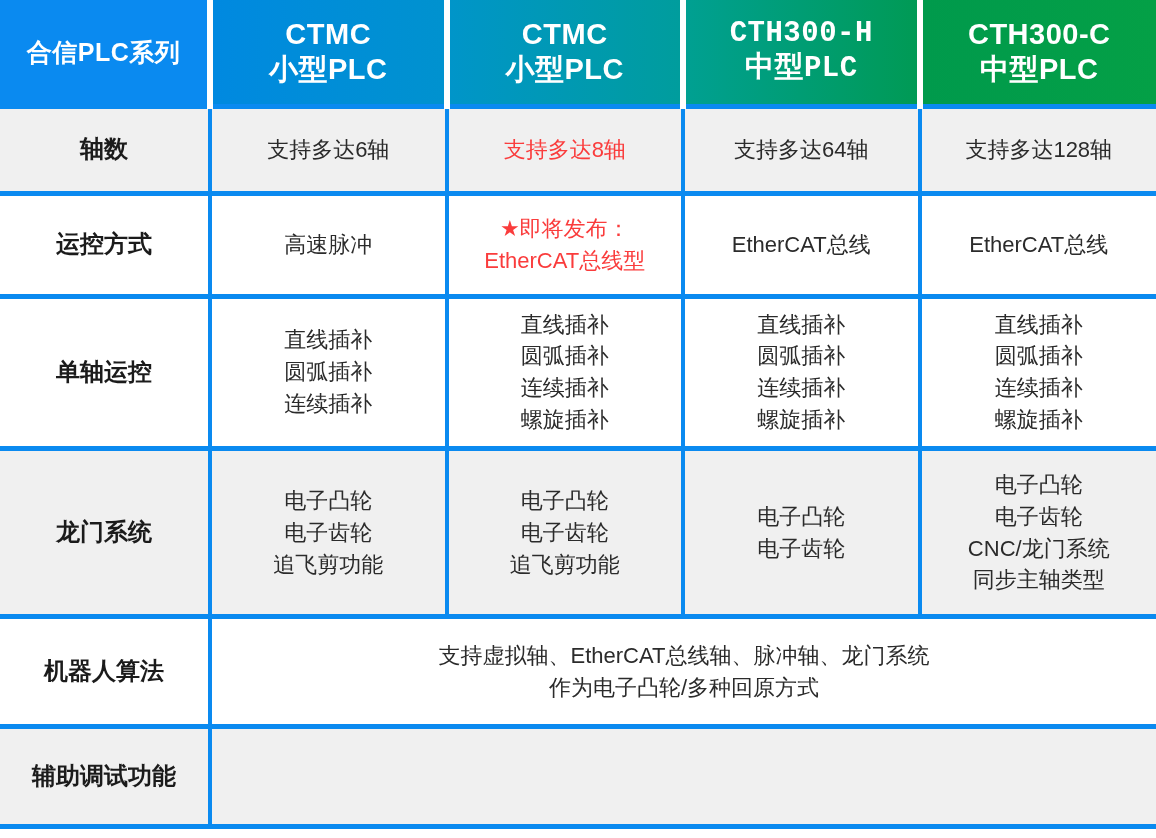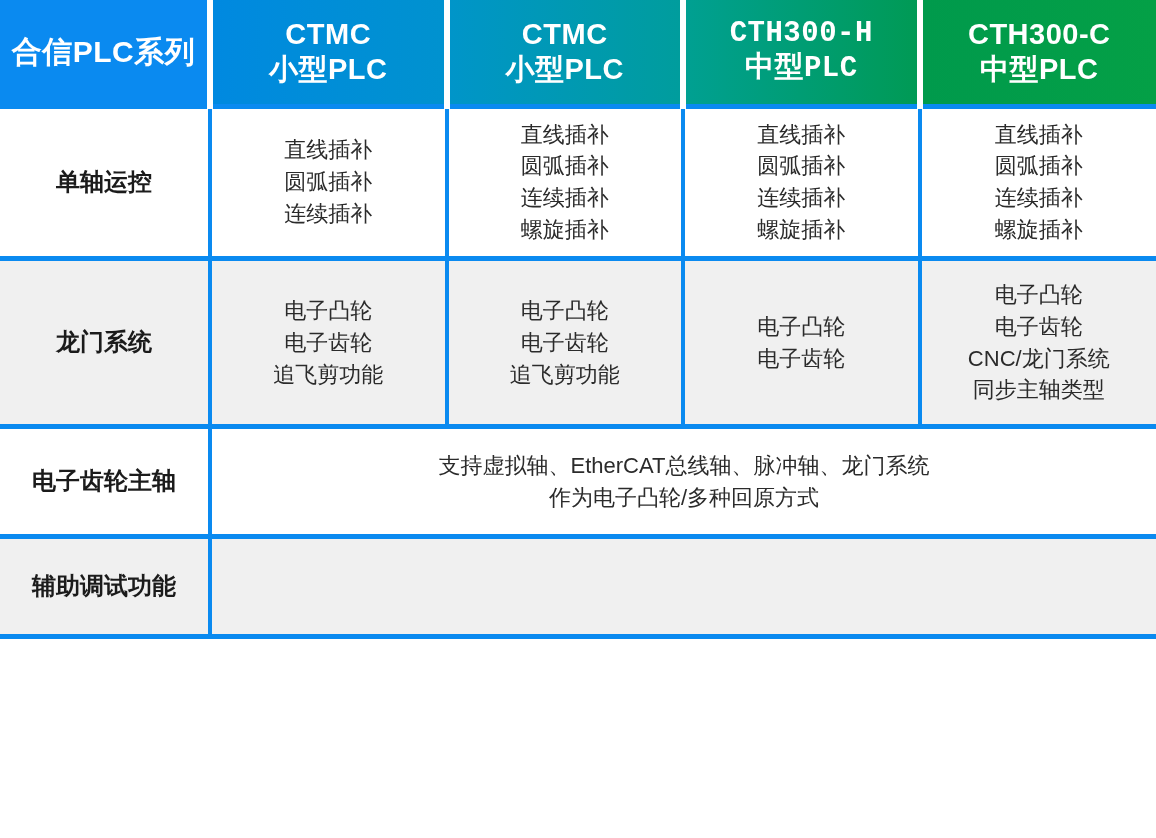--- a/index.html
+++ b/index.html
@@ -34,21 +34,21 @@
     font-weight: bold;
     font-size: 29px;
     line-height: 1.2;
     letter-spacing: 0.5px;
     border: none;
     position: relative;
   }
 
   th.h-label {
     background: #0a8af0;
-    font-size: 30px;
+    font-size: 25px;
     border-right: 6px solid #ffffff;
   }
   th.h-c1 {
     background: linear-gradient(to right, #0089e0 0%, #0092cf 100%);
     border-right: 6px solid #ffffff;
   }
   th.h-c2 {
     background: linear-gradient(to right, #0095c9 0%, #009d9d 100%);
     border-right: 6px solid #ffffff;
   }
@@ -129,21 +129,52 @@
         <span class="hline">中型PLC</span>
       </th>
       <th class="h-c4">
         <span class="hline">CTH300-C</span>
         <span class="hline">中型PLC</span>
       </th>
     </tr>
   </thead>
   <tbody>
 
-
+    <tr class="shaded r-axes">
+      <td class="lbl">轴数</td>
+      <td>
+        <span class="line">支持多达6轴</span>
+      </td>
+      <td>
+        <span class="line red">支持多达8轴</span>
+      </td>
+      <td>
+        <span class="line">支持多达64轴</span>
+      </td>
+      <td>
+        <span class="line">支持多达128轴</span>
+      </td>
+    </tr>
+
+    <tr class="plain r-mode">
+      <td class="lbl">运控方式</td>
+      <td>
+        <span class="line">高速脉冲</span>
+      </td>
+      <td>
+        <span class="line red">★即将发布：</span>
+        <span class="line red">EtherCAT总线型</span>
+      </td>
+      <td>
+        <span class="line">EtherCAT总线</span>
+      </td>
+      <td>
+        <span class="line">EtherCAT总线</span>
+      </td>
+    </tr>
 
 
     <tr class="plain r-interp">
       <td class="lbl">单轴运控</td>
       <td>
         <span class="line">直线插补</span>
         <span class="line">圆弧插补</span>
         <span class="line">连续插补</span>
       </td>
       <td>
@@ -184,21 +215,21 @@
       </td>
       <td>
         <span class="line">电子凸轮</span>
         <span class="line">电子齿轮</span>
         <span class="line">CNC/龙门系统</span>
         <span class="line">同步主轴类型</span>
       </td>
     </tr>
 
     <tr class="plain r-master">
-      <td class="lbl">电子齿轮主轴</td>
+      <td class="lbl">机器人算法</td>
       <td colspan="4">
         <span class="line">支持虚拟轴、EtherCAT总线轴、脉冲轴、龙门系统</span>
         <span class="line">作为电子凸轮/多种回原方式</span>
       </td>
     </tr>
 
     <tr class="shaded r-debug">
       <td class="lbl">辅助调试功能</td>
       <td colspan="4">
         

